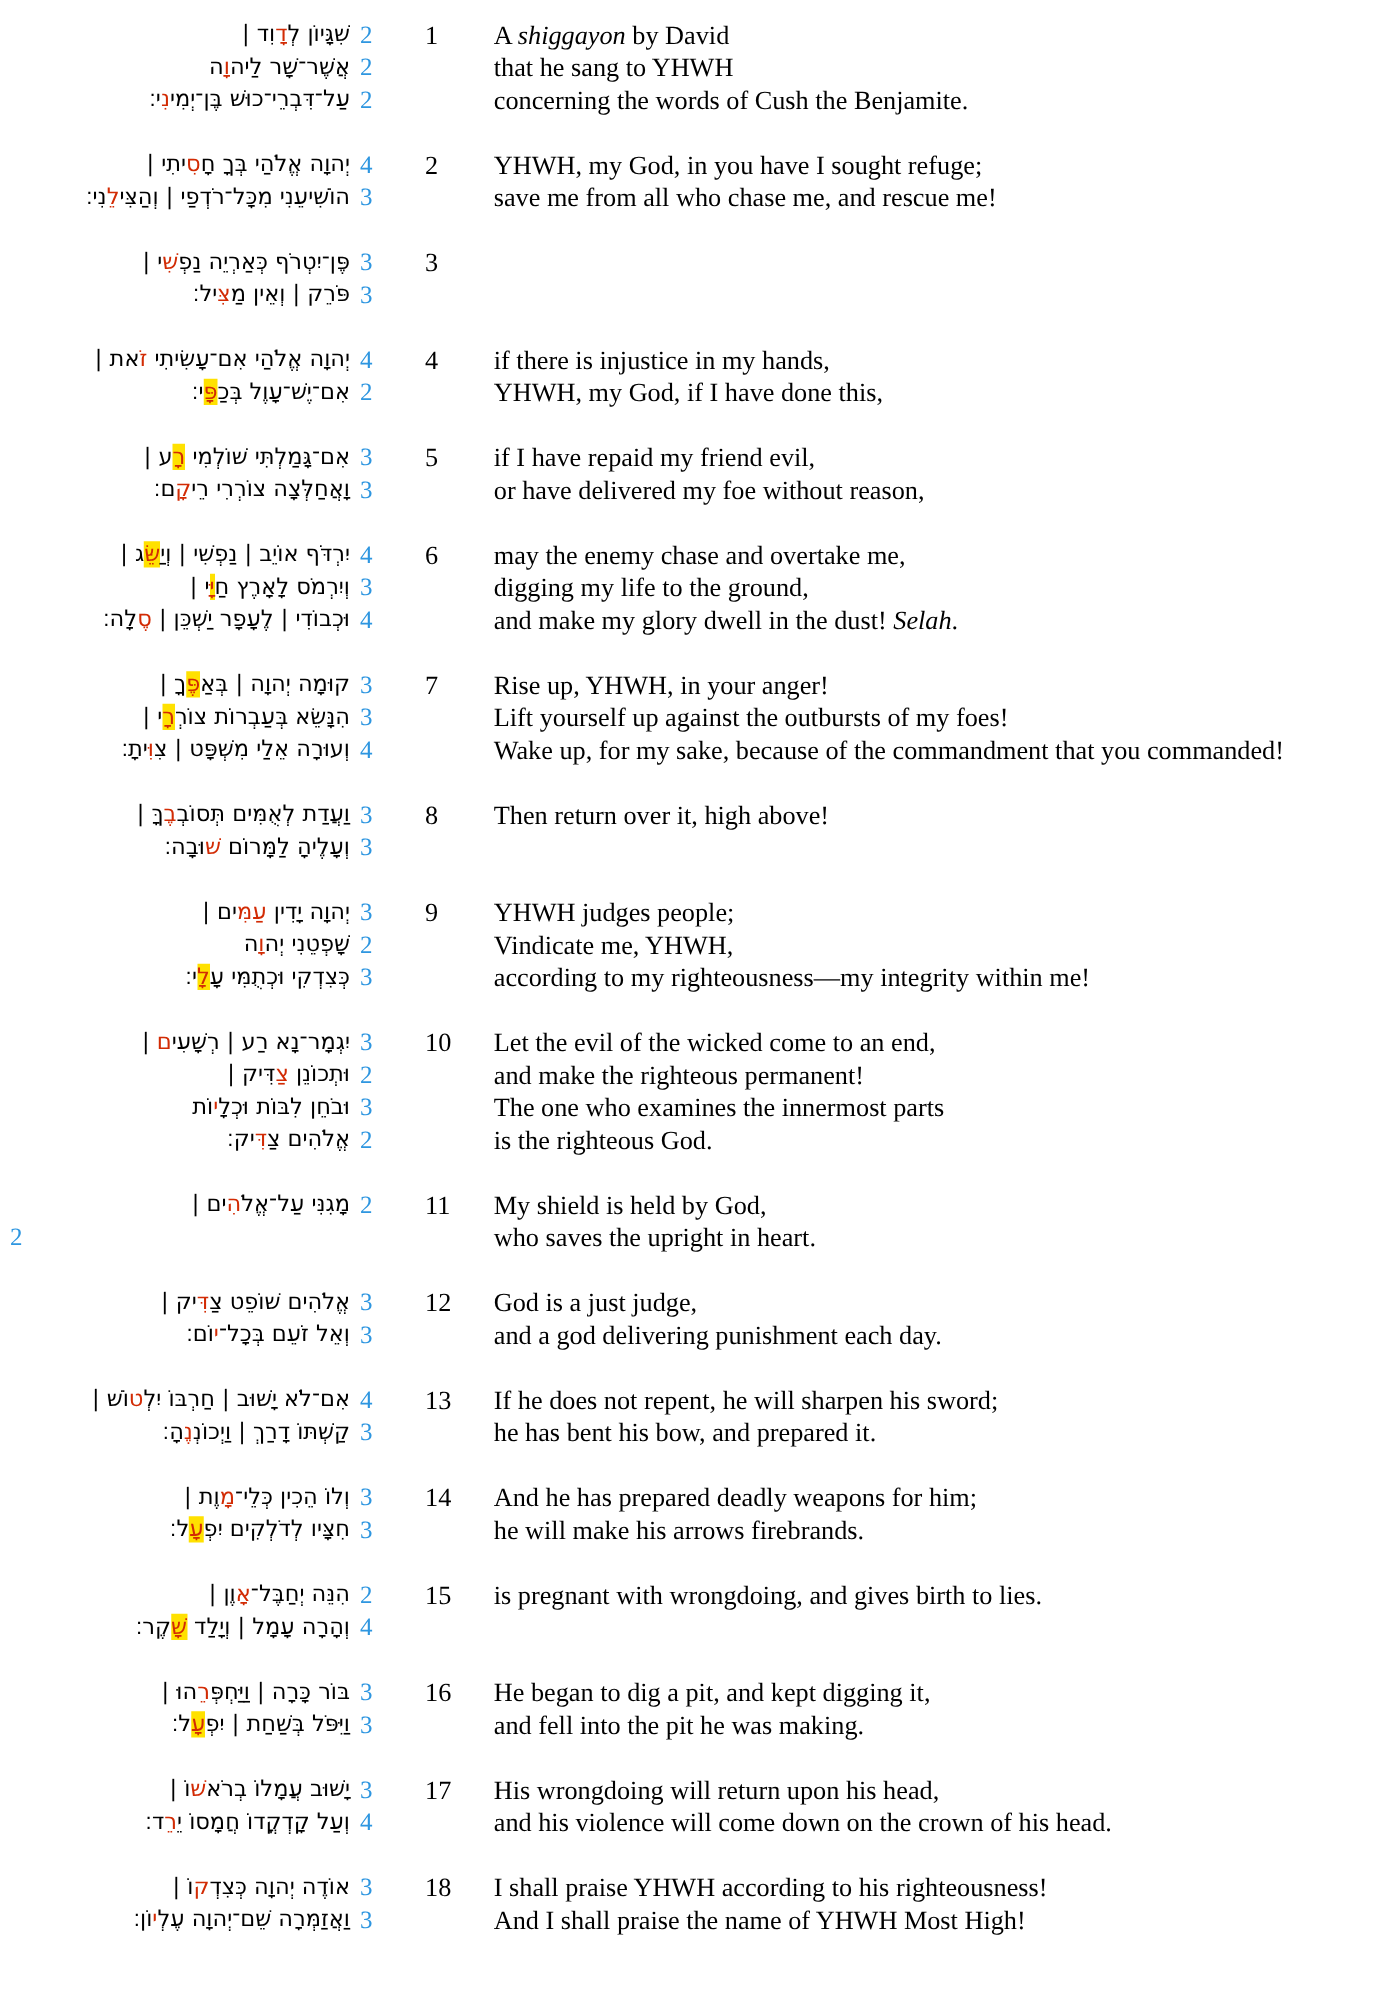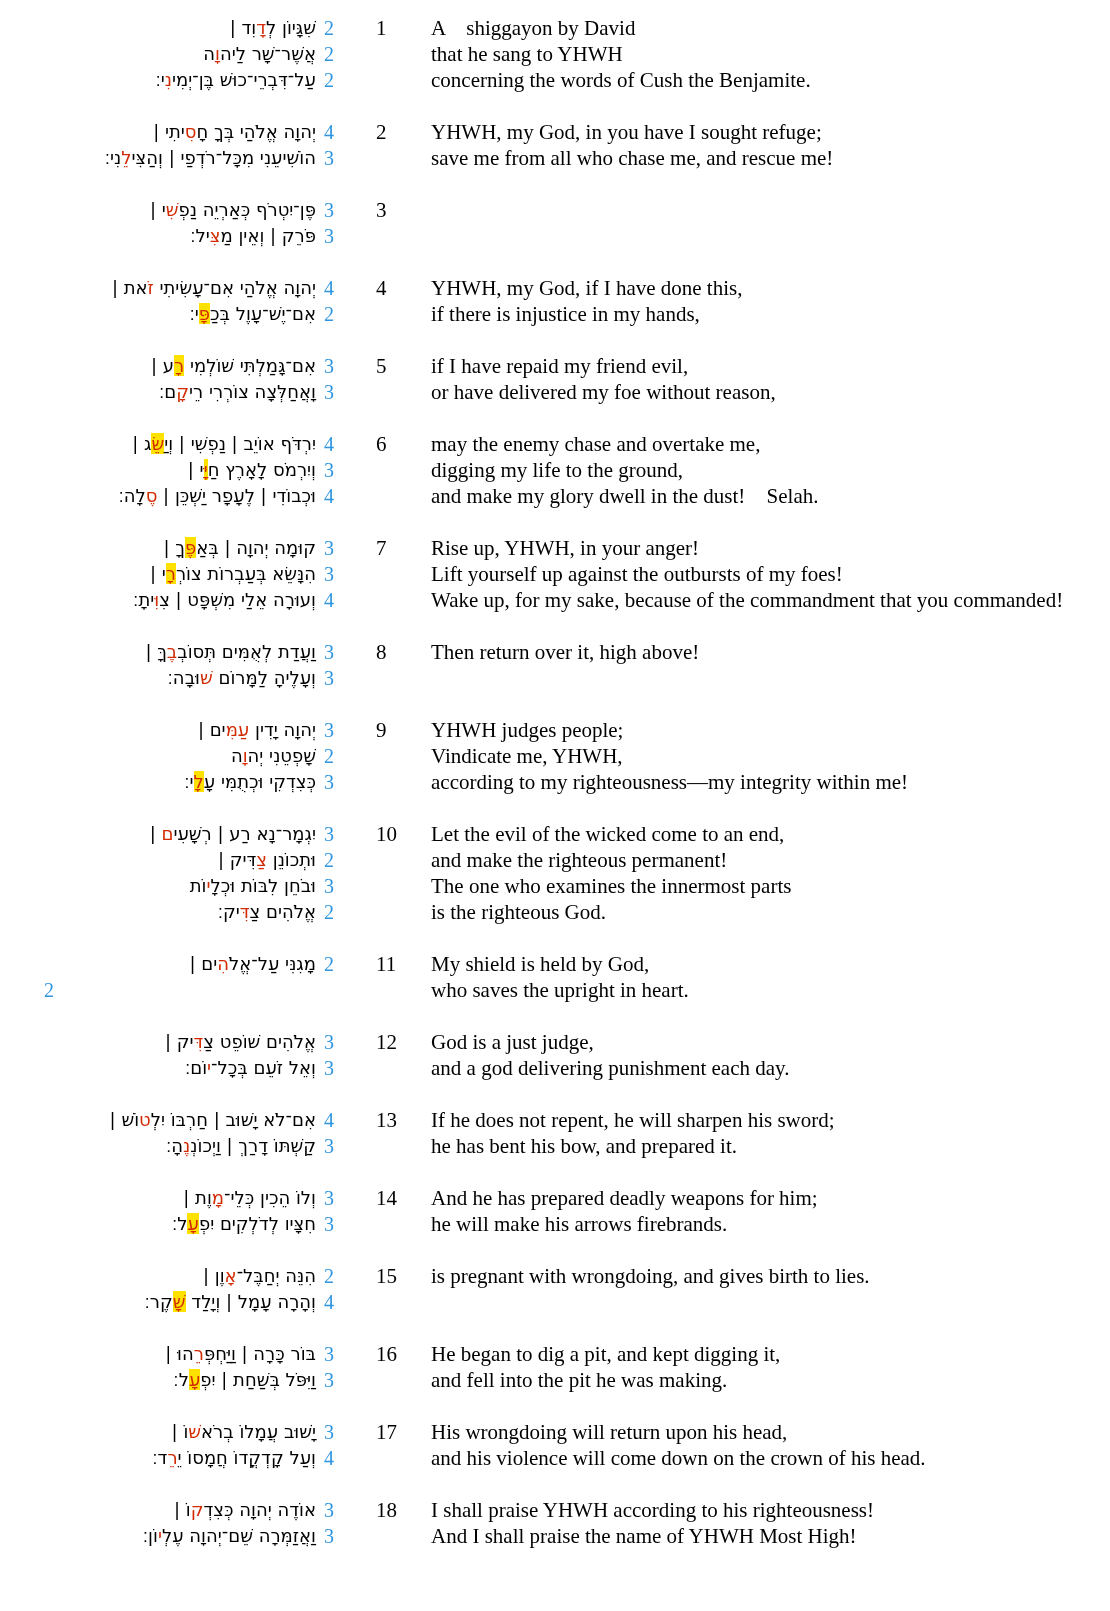--- a/index.html
+++ b/index.html
@@ -5,21 +5,21 @@
   html,body{margin:0;padding:0;}
   body{
     width:1110px;height:1611px;
     background:#ffffff;
     font-family:"Liberation Serif",serif;
     color:#000;
     overflow:hidden;
   }
   .page{padding-top:15px;}
   .verse-row{display:flex;margin-bottom:26px;}
-  .heb-col{width:312px;flex:0 0 312px;margin-left:36px;}
+  .heb-col{width:312px;flex:0 0 312px;}
   .heb-line{display:flex;}
   .heb-text{
     flex:1;
     direction:rtl;
     unicode-bidi:isolate;
     text-align:right;
     font-family:"DejaVu Sans","Liberation Serif",sans-serif;
     font-size:18px;
     line-height:26px;
     white-space:nowrap;
@@ -36,21 +36,21 @@
   .vnum-col{
     flex:0 0 83px;width:83px;
     box-sizing:border-box;
     padding-left:28px;
     font-size:21px;line-height:26px;
   }
   .eng-col{flex:1;font-size:21px;line-height:26px;}
   .eng-line{white-space:nowrap;}
   .red{}
   .hl{}
-  .it{margin-left:16px;}
+  .it{font-style:italic;}
 </style>
 </head>
 <body>
 
 <main class="page">
   <section>
       <div class="verse-row">
         <div class="heb-col">
           <div class="heb-line">
             <span class="heb-text" dir="rtl"><span>שִׁגָּיוֹן לְ</span><span class="red" style="color: rgb(210, 43, 4);">דָ</span><span>וִד |</span></span>
@@ -116,22 +116,22 @@
           </div>
           <div class="heb-line">
             <span class="heb-text" dir="rtl"><span>אִם־יֶשׁ־עָוֶל בְּכַ</span><span class="hl" style="color: rgb(210, 43, 4); background: rgb(255, 225, 0);">פָּ</span><span>י׃</span></span>
             <span class="count" style="color: rgb(46, 150, 224);">2</span>
           </div>
         </div>
         <div class="vnum-col">
           <div>4</div>
         </div>
         <div class="eng-col">
+          <div class="eng-line"><span>if there is injustice in my hands,</span></div>
           <div class="eng-line"><span>YHWH, my God, if I have done this,</span></div>
-          <div class="eng-line"><span>if there is injustice in my hands,</span></div>
         </div>
       </div>
       <div class="verse-row">
         <div class="heb-col">
           <div class="heb-line">
             <span class="heb-text" dir="rtl"><span>אִם־גָּמַלְתִּי שׁוֹלְמִי </span><span class="hl" style="color: rgb(210, 43, 4); background: rgb(255, 225, 0);">רָ</span><span>ע |</span></span>
             <span class="count" style="color: rgb(46, 150, 224);">3</span>
           </div>
           <div class="heb-line">
             <span class="heb-text" dir="rtl"><span>וָאֲחַלְּצָה צוֹרְרִי רֵי</span><span class="red" style="color: rgb(210, 43, 4);">קָ</span><span>ם׃</span></span>

